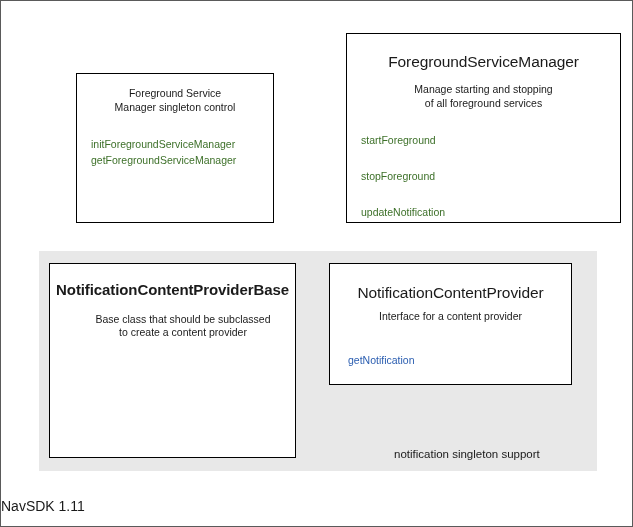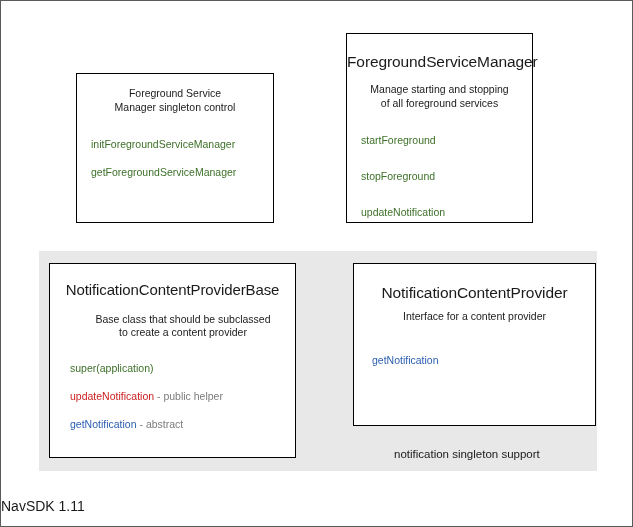--- a/index.html
+++ b/index.html
@@ -82,38 +82,38 @@
   .footer-label {
     position: absolute;
     width: 100%;
     font-size: 14px;
     color: #1a1a1a;
     white-space: nowrap;
   }
 
   
   #box-navigation-api      { left: 75px;  top: 72px;  width: 198px; height: 150px; }
-  #box-foreground-manager  { left: 345px; top: 32px;  width: 187px; height: 190px; }
+  #box-foreground-manager  { left: 345px; top: 32px;  width: 275px; height: 190px; }
   #box-provider-base       { left: 48px;  top: 262px; width: 247px; height: 195px; }
-  #box-content-provider    { left: 352px; top: 262px; width: 243px; height: 163px; }
+  #box-content-provider    { left: 328px; top: 262px; width: 243px; height: 122px; }
 
   #group-notification-band { left: 38px;  top: 250px; width: 558px; height: 220px; }
 
   
   #box-navigation-api      .class-title { margin: 17px 0 0 0; }
   #box-navigation-api      .class-desc  { margin: 13px 0 0 0; }
   #box-navigation-api      .member-list { margin: 23px 0 0 14px; }
-  #box-navigation-api      .member + .member { margin-top: 16px; }
+  #box-navigation-api      .member + .member { margin-top: 4px; }
 
   #box-foreground-manager  .class-title { margin: 19px 0 0 0; }
   #box-foreground-manager  .class-desc  { margin: 13px 0 0 0; }
   #box-foreground-manager  .member-list { margin: 23px 0 0 14px; }
   #box-foreground-manager  .member + .member { margin-top: 24px; }
 
-  #box-provider-base       .class-title { margin: 18px 0 0 0; font-size: 15px; }
+  #box-provider-base       .class-title { margin: 18px 0 0 0; font-size: 15px; font-weight: bold; }
   #box-provider-base       .class-desc  { margin: 14px 0 0 0; padding-left: 21px; }
   #box-provider-base       .member-list { margin: 22px 0 0 20px; }
   #box-provider-base       .member + .member { margin-top: 16px; }
 
   #box-content-provider    .class-title { margin: 20px 0 0 0; }
   #box-content-provider    .class-desc  { margin: 9px 0 0 0; }
   #box-content-provider    .member-list { margin: 30px 0 0 18px; }
 
   #band-caption-notification { left: 393px; top: 447px; }
   #footer-navsdk             { left: 0;     top: 497px; }
@@ -142,31 +142,20 @@
       <li class="member m-green">startForeground</li>
       <li class="member m-green">stopForeground</li>
       <li class="member m-green">updateNotification</li>
     </ul>
   </div>
 
   <div class="class-box" id="box-provider-base">
     <div class="class-title">NotificationContentProviderBase</div>
     <div class="class-desc">Base class that should be subclassed
 to create a content provider</div>
-    <ul class="member-list">
-      <li class="member">
-        <span class="m-green">super(application)</span><span class="m-note"></span>
-      </li>
-      <li class="member">
-        <span class="m-red">updateNotification</span><span class="m-note"> - public helper</span>
-      </li>
-      <li class="member">
-        <span class="m-blue">getNotification</span><span class="m-note"> - abstract</span>
-      </li>
-    </ul>
   </div>
 
   <div class="class-box" id="box-content-provider">
     <div class="class-title">NotificationContentProvider</div>
     <div class="class-desc">Interface for a content provider</div>
     <ul class="member-list">
       <li class="member m-blue">getNotification</li>
     </ul>
   </div>
 

